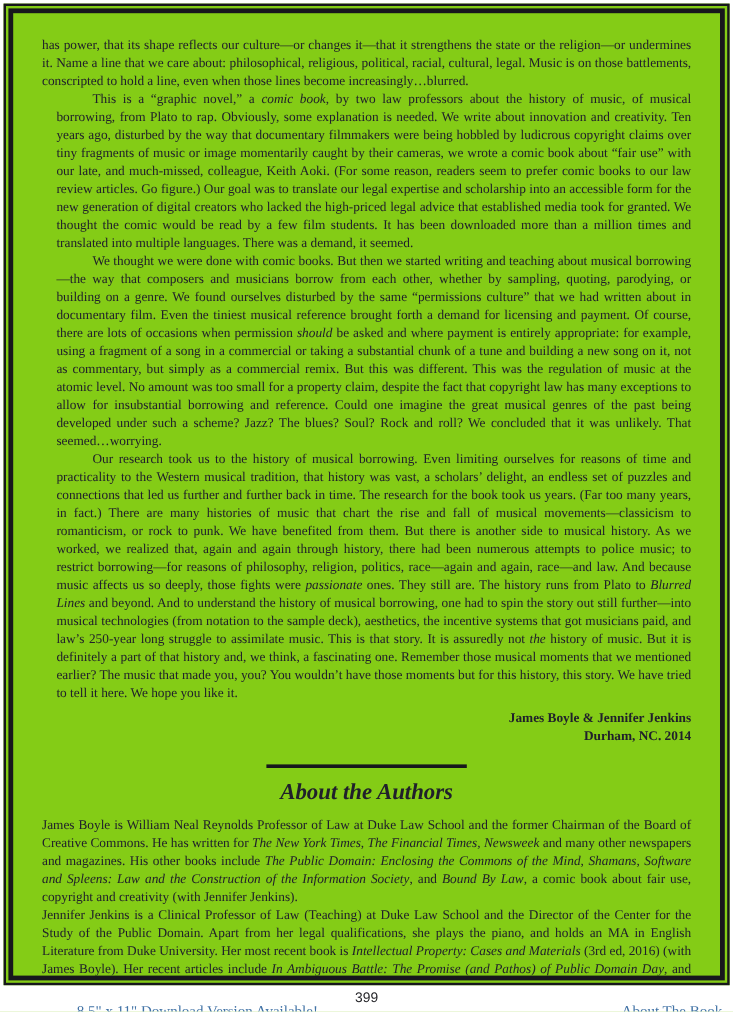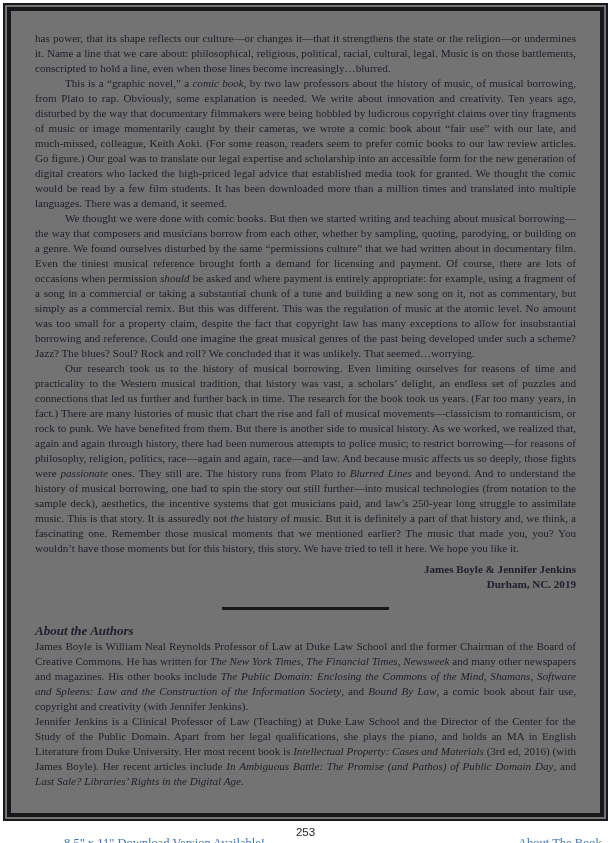--- a/index.html
+++ b/index.html
@@ -10,52 +10,53 @@
     font-family: "Liberation Serif", serif;
   }
   body { position: relative; }
 
   .sheet {
     position: absolute; left: 3px; top: 3px;
     width: 605px; height: 818px;
     box-sizing: border-box;
     border: 2px solid #17171c;
     padding: 2px;
-    background: #737373;
+    background: #84cc16;
   }
   .sheet-inner {
     box-sizing: border-box;
     width: 100%; height: 100%;
     border: 4px solid #17171c;
     padding: 20px 24px 0 24px;
     overflow: hidden;
   }
 
   .body-text p, .about-text p, .signature div {
     margin: 0;
     font-size: 11.1px;
     line-height: 15px;
     color: #20202b;
     text-align: justify;
   }
-  .body-text p.indent { text-indent: 30px; }
+  .body-text p.indent { text-indent: 30px; margin-left: 12px; }
   .it { font-style: italic; }
 
   .signature { margin-top: 6px; }
   .signature div { text-align: right; font-weight: bold; }
 
   .divider {
     width: 167px; height: 3px;
     background: #17171c;
     margin: 15px auto 0 auto;
   }
 
   .about-heading {
-    margin: 13px 0 0 0;
-    font-size: 13px;
+    margin: 13px 0 12px 0;
+    text-align: center;
+    font-size: 19px;
     line-height: 16px;
     font-weight: bold;
     font-style: italic;
     color: #20202b;
   }
   .about-text p { }
 
   .page-number {
     position: absolute; top: 826px; left: 0;
     width: 611px; text-align: center;
@@ -81,32 +82,32 @@
 
     <div class="body-text">
         <p><span>has power, that its shape reflects our culture—or changes it—that it strengthens the state or the religion—or undermines it. Name a line that we care about: philosophical, religious, political, racial, cultural, legal. Music is on those battlements, conscripted to hold a line, even when those lines become increasingly…blurred.</span></p>
         <p class="indent"><span>This is a “graphic novel,” a </span><span class="it">comic book</span><span>, by two law professors about the history of music, of musical borrowing, from Plato to rap. Obviously, some explanation is needed. We write about innovation and creativity. Ten years ago, disturbed by the way that documentary filmmakers were being hobbled by ludicrous copyright claims over tiny fragments of music or image momentarily caught by their cameras, we wrote a comic book about “fair use” with our late, and much-missed, colleague, Keith Aoki. (For some reason, readers seem to prefer comic books to our law review articles. Go figure.) Our goal was to translate our legal expertise and scholarship into an accessible form for the new generation of digital creators who lacked the high-priced legal advice that established media took for granted. We thought the comic would be read by a few film students. It has been downloaded more than a million times and translated into multiple languages. There was a demand, it seemed.</span></p>
         <p class="indent"><span>We thought we were done with comic books. But then we started writing and teaching about musical borrowing—the way that composers and musicians borrow from each other, whether by sampling, quoting, parodying, or building on a genre. We found ourselves disturbed by the same “permissions culture” that we had written about in documentary film. Even the tiniest musical reference brought forth a demand for licensing and payment. Of course, there are lots of occasions when permission </span><span class="it">should</span><span> be asked and where payment is entirely appropriate: for example, using a fragment of a song in a commercial or taking a substantial chunk of a tune and building a new song on it, not as commentary, but simply as a commercial remix. But this was different. This was the regulation of music at the atomic level. No amount was too small for a property claim, despite the fact that copyright law has many exceptions to allow for insubstantial borrowing and reference. Could one imagine the great musical genres of the past being developed under such a scheme? Jazz? The blues? Soul? Rock and roll? We concluded that it was unlikely. That seemed…worrying.</span></p>
         <p class="indent"><span>Our research took us to the history of musical borrowing. Even limiting ourselves for reasons of time and practicality to the Western musical tradition, that history was vast, a scholars’ delight, an endless set of puzzles and connections that led us further and further back in time. The research for the book took us years. (Far too many years, in fact.) There are many histories of music that chart the rise and fall of musical movements—classicism to romanticism, or rock to punk. We have benefited from them. But there is another side to musical history. As we worked, we realized that, again and again through history, there had been numerous attempts to police music; to restrict borrowing—for reasons of philosophy, religion, politics, race—again and again, race—and law. And because music affects us so deeply, those fights were </span><span class="it">passionate</span><span> ones. They still are. The history runs from Plato to </span><span class="it">Blurred Lines</span><span> and beyond. And to understand the history of musical borrowing, one had to spin the story out still further—into musical technologies (from notation to the sample deck), aesthetics, the incentive systems that got musicians paid, and law’s 250-year long struggle to assimilate music. This is that story. It is assuredly not </span><span class="it">the</span><span> history of music. But it is definitely a part of that history and, we think, a fascinating one. Remember those musical moments that we mentioned earlier? The music that made you, you? You wouldn’t have those moments but for this history, this story. We have tried to tell it here. We hope you like it.</span></p>
       </div>
 
     <div class="signature">
       <div>James Boyle &amp; Jennifer Jenkins</div>
-      <div>Durham, NC. 2019</div>
+      <div>Durham, NC. 2014</div>
     </div>
 
     <div class="divider"></div>
 
     <div class="about-heading">About the Authors</div>
 
     <div class="about-text">
         <p><span>James Boyle is William Neal Reynolds Professor of Law at Duke Law School and the former Chairman of the Board of Creative Commons. He has written for </span><span class="it">The New York Times, The Financial Times, Newsweek</span><span> and many other newspapers and magazines. His other books include </span><span class="it">The Public Domain: Enclosing the Commons of the Mind, Shamans, Software and Spleens: Law and the Construction of the Information Society</span><span>, and </span><span class="it">Bound By Law</span><span>, a comic book about fair use, copyright and creativity (with Jennifer Jenkins).</span></p>
         <p><span>Jennifer Jenkins is a Clinical Professor of Law (Teaching) at Duke Law School and the Director of the Center for the Study of the Public Domain. Apart from her legal qualifications, she plays the piano, and holds an MA in English Literature from Duke University. Her most recent book is </span><span class="it">Intellectual Property: Cases and Materials</span><span> (3rd ed, 2016) (with James Boyle). Her recent articles include </span><span class="it">In Ambiguous Battle: The Promise (and Pathos) of Public Domain Day</span><span>, and </span><span class="it">Last Sale? Libraries’ Rights in the Digital Age</span><span>.</span></p>
       </div>
 
   </div>
 </div>
 
-<div class="page-number">253</div>
+<div class="page-number">399</div>
 
 <a class="footer-link left">8.5" x 11" Download Version Available!</a>
 
 <a class="footer-link right">About The Book</a>
 
 </body></html>

